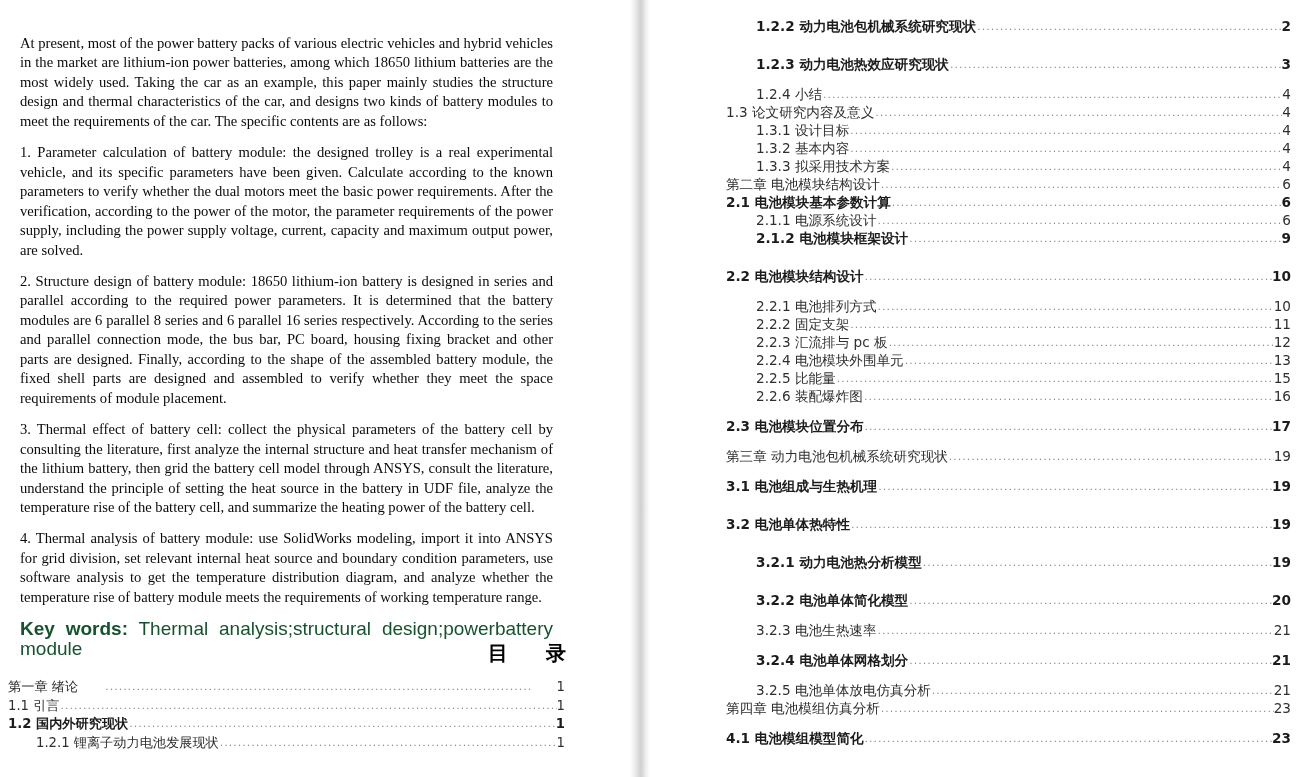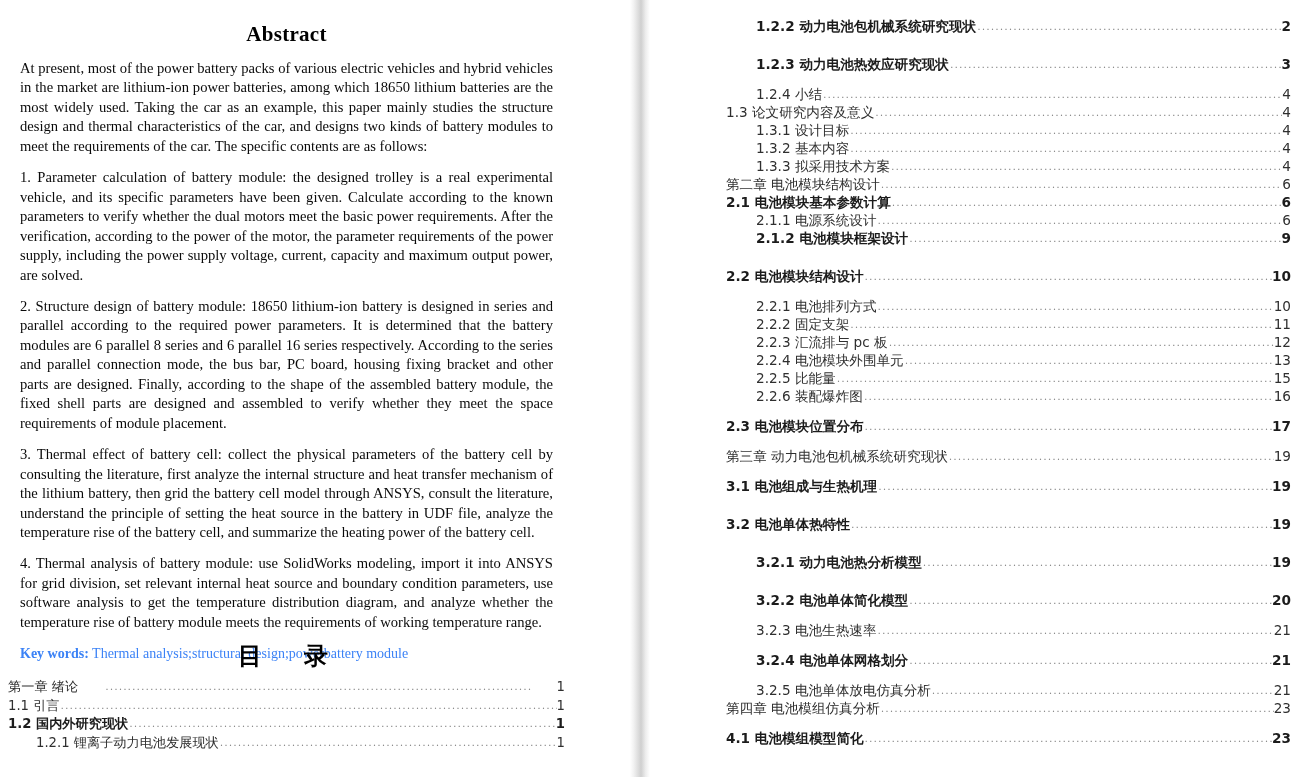--- a/index.html
+++ b/index.html
@@ -63,39 +63,39 @@
     line-height: 19.45px;
     color: #0a0a0a;
     text-align: justify;
     text-justify: inter-word;
   }
   .abstract-body p {
     margin: 12px;
     text-align: justify;
   }
   .keywords {
-    font-family: Liberation Serif, serif;
-    font-size: 14px;
+    font-family: Liberation Sans, sans-serif;
+    font-size: 19px;
     line-height: 19.45px;
-    color: #3b82f6;
+    color: #14532d;
     margin: 0;
   }
   .keywords .kw-label {
     font-weight: bold;
   }
 
   
   .toc-heading {
     position: absolute;
     left: 0;
     top: 640px;
     width: 575px;
-    text-align: center;
+    text-align: right;
     font-family: "Liberation Serif", "DejaVu Serif", serif;
-    font-size: 24px;
+    font-size: 20px;
     font-weight: bold;
     color: #000000;
     letter-spacing: 9px;
   }
 
   
   .toc-list {
     list-style: none;
     margin: 0;
     padding: 0;
@@ -173,21 +173,20 @@
   #right-toc .sp-3  { margin-top: 20px; }
 </style>
 </head>
 <body>
 
 <div id="page">
 
   <div id="left-page">
 
     <div class="abstract-wrap">
-      <div class="abstract-title">Abstract</div>
 
       <div class="abstract-body">
         <p>At present, most of the power battery packs of various electric vehicles and hybrid vehicles in the market are lithium-ion power batteries, among which 18650 lithium batteries are the most widely used. Taking the car as an example, this paper mainly studies the structure design and thermal characteristics of the car, and designs two kinds of battery modules to meet the requirements of the car. The specific contents are as follows:</p>
         <p>1. Parameter calculation of battery module: the designed trolley is a real experimental vehicle, and its specific parameters have been given. Calculate according to the known parameters to verify whether the dual motors meet the basic power requirements. After the verification, according to the power of the motor, the parameter requirements of the power supply, including the power supply voltage, current, capacity and maximum output power, are solved.</p>
         <p>2. Structure design of battery module: 18650 lithium-ion battery is designed in series and parallel according to the required power parameters. It is determined that the battery modules are 6 parallel 8 series and 6 parallel 16 series respectively. According to the series and parallel connection mode, the bus bar, PC board, housing fixing bracket and other parts are designed. Finally, according to the shape of the assembled battery module, the fixed shell parts are designed and assembled to verify whether they meet the space requirements of module placement.</p>
         <p>3. Thermal effect of battery cell: collect the physical parameters of the battery cell by consulting the literature, first analyze the internal structure and heat transfer mechanism of the lithium battery, then grid the battery cell model through ANSYS, consult the literature, understand the principle of setting the heat source in the battery in UDF file, analyze the temperature rise of the battery cell, and summarize the heating power of the battery cell.</p>
         <p>4. Thermal analysis of battery module: use SolidWorks modeling, import it into ANSYS for grid division, set relevant internal heat source and boundary condition parameters, use software analysis to get the temperature distribution diagram, and analyze whether the temperature rise of battery module meets the requirements of working temperature range.</p>
         <p class="keywords"><span class="kw-label">Key words:</span> <span>Thermal analysis;structural design;powerbattery module</span></p>
       </div>
     </div>

